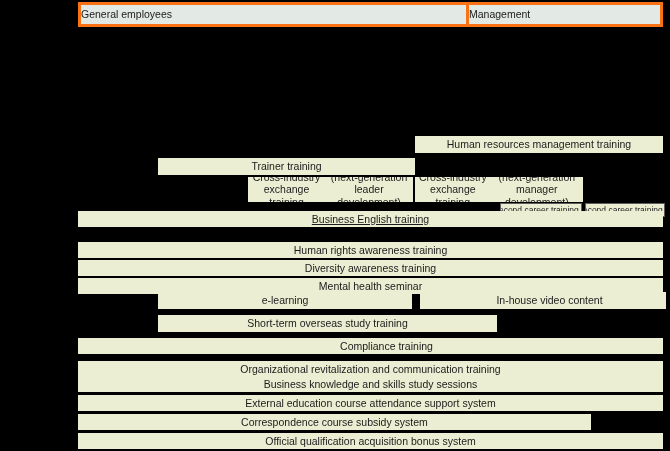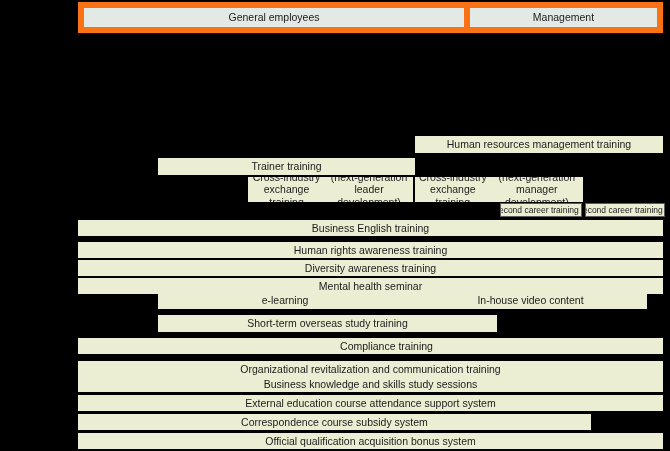--- a/index.html
+++ b/index.html
@@ -24,24 +24,24 @@
   .header-table {
     position: absolute;
     left: 78px;
     top: 2px;
     width: 585px;
     border-collapse: collapse;
     table-layout: fixed;
   }
   .header-table td {
     background: #e3e9e5;
-    border: 6px solid #f97316;
+    border: 3px solid #f97316;
     color: #1b1b1b;
     font-size: 10.5px;
-    text-align: center;
+    text-align: left;
     padding: 0;
     height: 18px;
     line-height: 18px;
     white-space: nowrap;
     overflow: hidden;
   }
   .header-table tr.group-row td { height: 19px; line-height: 19px; }
   .header-table tr.period-row td { height: 18px; line-height: 18px; }
 
   
@@ -97,36 +97,36 @@
       <div class="bar two-line" style="left: 415px; top: 177px; width: 168px; height: 25px;">
         <span class="bar-label">Cross-industry exchange training</span>
         <span class="bar-label">(next-generation manager development)</span>
       </div>
       <div class="bar badge" style="left: 500px; top: 203px; width: 82px; height: 14px;">
         <span class="bar-label">Second career training ①</span>
       </div>
       <div class="bar badge" style="left: 585px; top: 203px; width: 80px; height: 14px;">
         <span class="bar-label">Second career training ②</span>
       </div>
-      <div class="bar" style="left: 78px; top: 220px; width: 585px; height: 16px;">
+      <div class="bar" style="left: 78px; top: 211px; width: 585px; height: 16px; text-decoration: underline;">
         <span class="bar-label">Business English training</span>
       </div>
       <div class="bar" style="left: 78px; top: 242px; width: 585px; height: 16px;">
         <span class="bar-label">Human rights awareness training</span>
       </div>
       <div class="bar" style="left: 78px; top: 260px; width: 585px; height: 16px;">
         <span class="bar-label">Diversity awareness training</span>
       </div>
       <div class="bar" style="left: 78px; top: 278px; width: 585px; height: 16px;">
         <span class="bar-label">Mental health seminar</span>
       </div>
       <div class="bar" style="left: 158px; top: 292px; width: 254px; height: 17px;">
         <span class="bar-label">e-learning</span>
       </div>
-      <div class="bar" style="left: 401px; top: 292px; width: 246px; height: 17px; padding-left: 13px;">
+      <div class="bar" style="left: 420px; top: 292px; width: 246px; height: 17px; padding-left: 13px;">
         <span class="bar-label">In-house video content</span>
       </div>
       <div class="bar" style="left: 158px; top: 315px; width: 339px; height: 17px;">
         <span class="bar-label">Short-term overseas study training</span>
       </div>
       <div class="bar" style="left: 78px; top: 338px; width: 585px; height: 16px; padding-left: 32px;">
         <span class="bar-label">Compliance training</span>
       </div>
       <div class="bar" style="left: 78px; top: 361px; width: 585px; height: 16px;">
         <span class="bar-label">Organizational revitalization and communication training</span>

